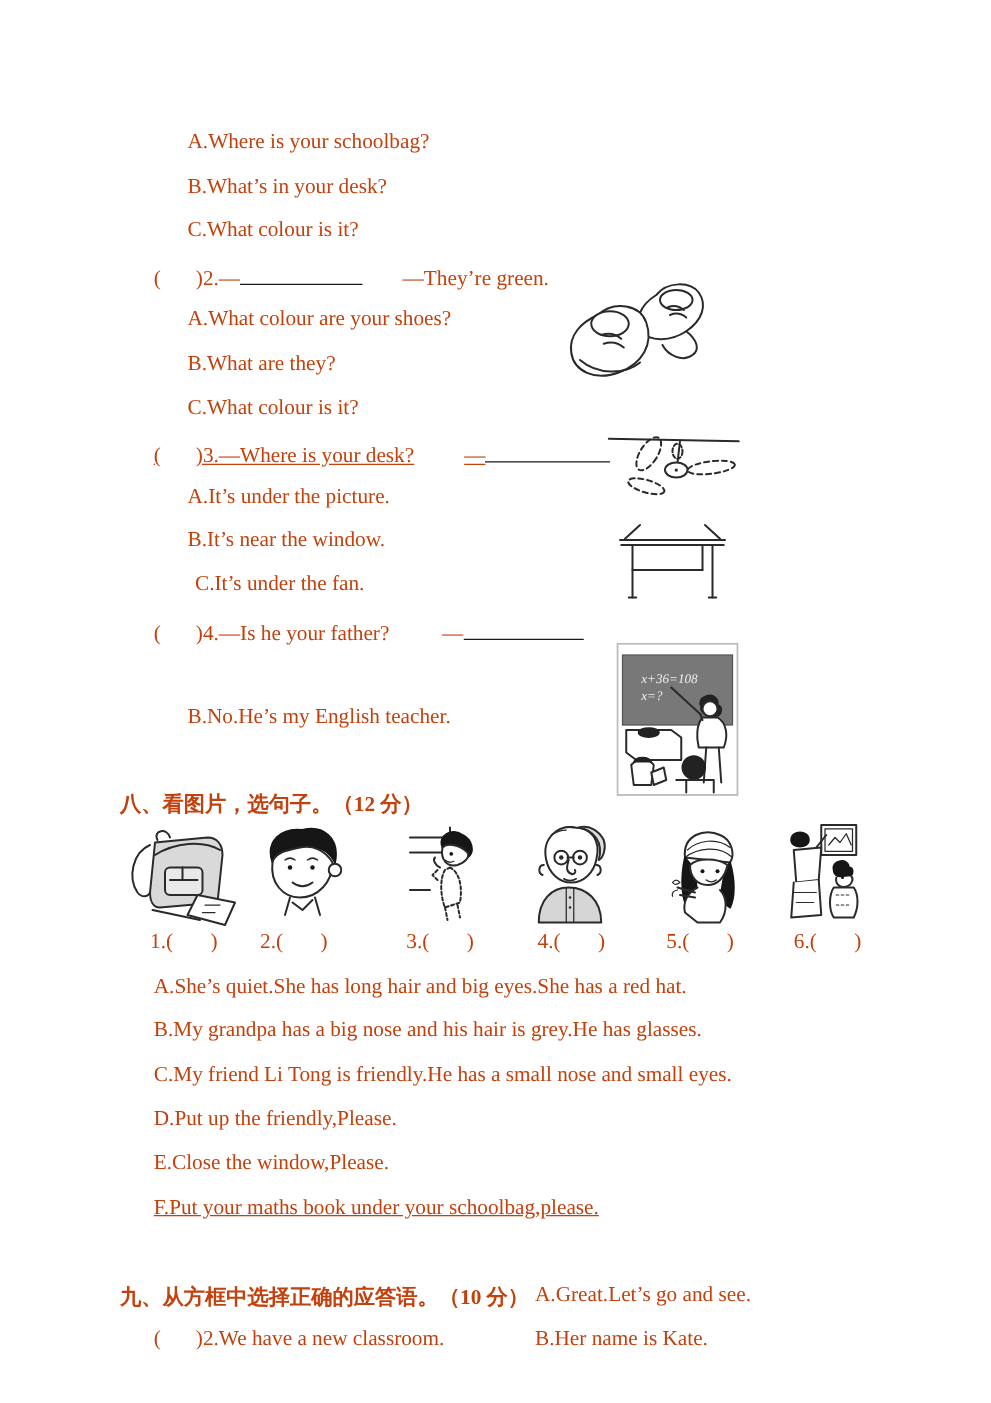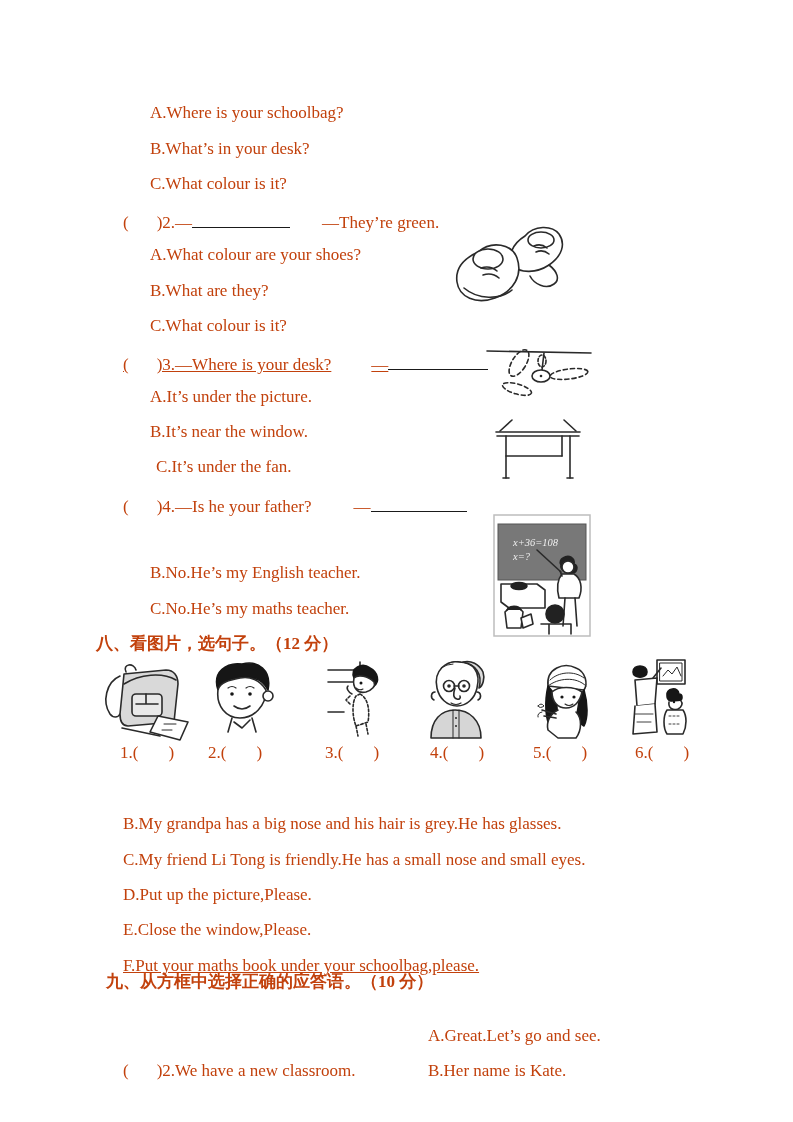--- a/index.html
+++ b/index.html
@@ -84,21 +84,20 @@
         <line x1="9" y1="60" x2="15" y2="60"></line>
         <line x1="73" y1="60" x2="79" y2="60"></line>
       </g>
     </svg>
   </div>
 
   <div class="line" style="left:123px;top:493px;">
     <span>(</span><span class="sp" style="width:28px"></span><span>)4.—Is he your father?</span><span class="sp" style="width:42px"></span><span>—</span><span class="blank" style="width:96px"></span>
   </div>
   <div class="line" style="left:150px;top:563px;">B.No.He’s my English teacher.</div>
-  <div class="line" style="left:150px;top:599px;">C.No.He’s my maths teacher.</div>
 
   <div class="img" style="left:493px;top:514px;width:98px;height:123px;">
     <svg viewBox="0 0 98 123">
       <rect x="1" y="1" width="96" height="121" fill="#fff" stroke="#bdbdbd" stroke-width="1.5"></rect>
       <rect x="5" y="10" width="88" height="56" fill="#787878" stroke="#555" stroke-width="1"></rect>
       <text x="20" y="32" class="boardtxt" font-size="10.5" fill="#efefef">x+36=108</text>
       <text x="20" y="46" class="boardtxt" font-size="10.5" fill="#efefef">x=?</text>
       <g class="sketch" stroke-width="1.3">
         <line x1="44" y1="36" x2="68" y2="58"></line>
         <path d="M70 44 c6 -4 12 0 11 6 c5 2 3 9 -2 9 c-6 1 -12 -3 -11 -8 c-2 -3 0 -6 2 -7 Z" fill="#222" stroke="#222"></path>
@@ -227,27 +226,28 @@
     </svg>
   </div>
 
   <div class="line" style="left:120px;top:743px;"><span>1.(</span><span class="sp" style="width:30px"></span><span>)</span></div>
   <div class="line" style="left:208px;top:743px;"><span>2.(</span><span class="sp" style="width:30px"></span><span>)</span></div>
   <div class="line" style="left:325px;top:743px;"><span>3.(</span><span class="sp" style="width:30px"></span><span>)</span></div>
   <div class="line" style="left:430px;top:743px;"><span>4.(</span><span class="sp" style="width:30px"></span><span>)</span></div>
   <div class="line" style="left:533px;top:743px;"><span>5.(</span><span class="sp" style="width:30px"></span><span>)</span></div>
   <div class="line" style="left:635px;top:743px;"><span>6.(</span><span class="sp" style="width:30px"></span><span>)</span></div>
 
+  <div class="line" style="left:123px;top:779px;">A.She’s quiet.She has long hair and big eyes.She has a red hat.</div>
   <div class="line" style="left:123px;top:814px;">B.My grandpa has a big nose and his hair is grey.He has glasses.</div>
   <div class="line" style="left:123px;top:850px;">C.My friend Li Tong is friendly.He has a small nose and small eyes.</div>
-  <div class="line" style="left:123px;top:885px;">D.Put up the picture,Please.</div>
+  <div class="line" style="left:123px;top:885px;">D.Put up the friendly,Please.</div>
   <div class="line" style="left:123px;top:920px;">E.Close the window,Please.</div>
   <div class="line" style="left:123px;top:956px;text-decoration:underline;">F.Put your maths book under your schoolbag,please.</div>
 
-  <div class="line bold" style="left:96px;top:972px;margin-left:10px;">九、从方框中选择正确的应答语。（10 分）</div>
+  <div class="line bold" style="left:96px;top:1028px;">九、从方框中选择正确的应答语。（10 分）</div>
 
   <div class="line" style="left:428px;top:1026px;">A.Great.Let’s go and see.</div>
 
   <div class="line" style="left:123px;top:1061px;">
     <span>(</span><span class="sp" style="width:28px"></span><span>)2.We have a new classroom.</span>
   </div>
   <div class="line" style="left:428px;top:1061px;">B.Her name is Kate.</div>
 
 </div>
 

